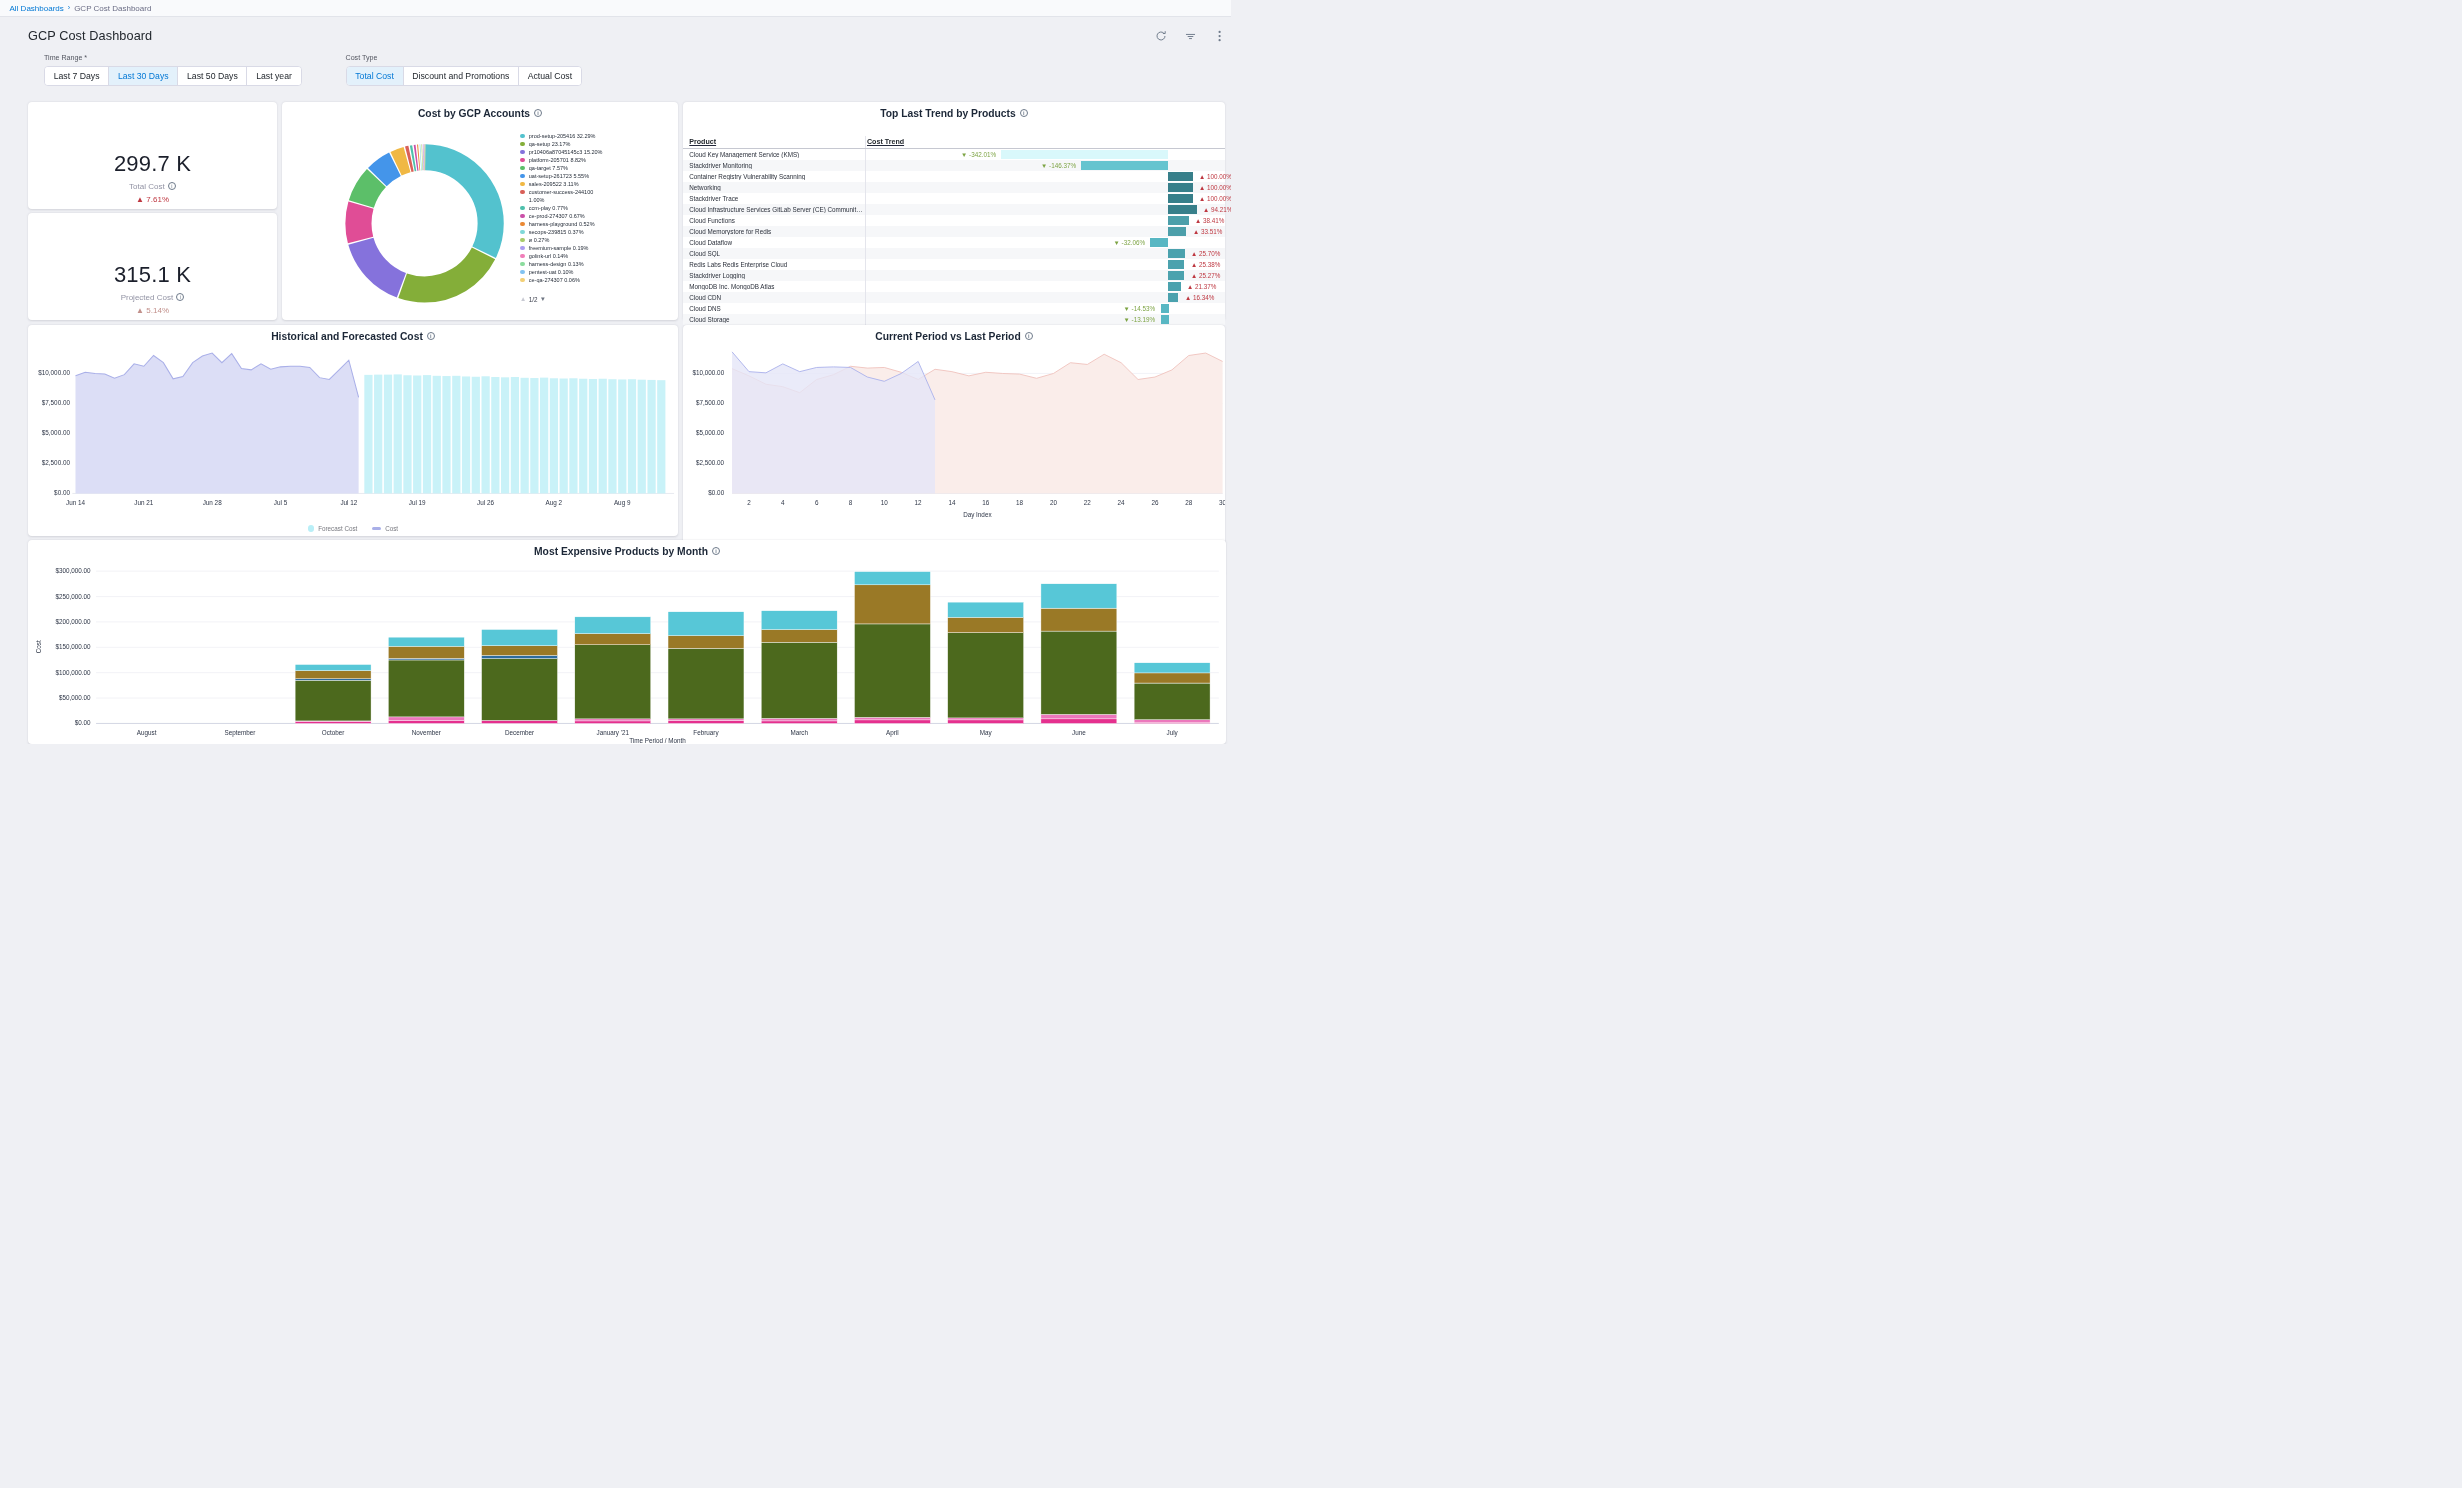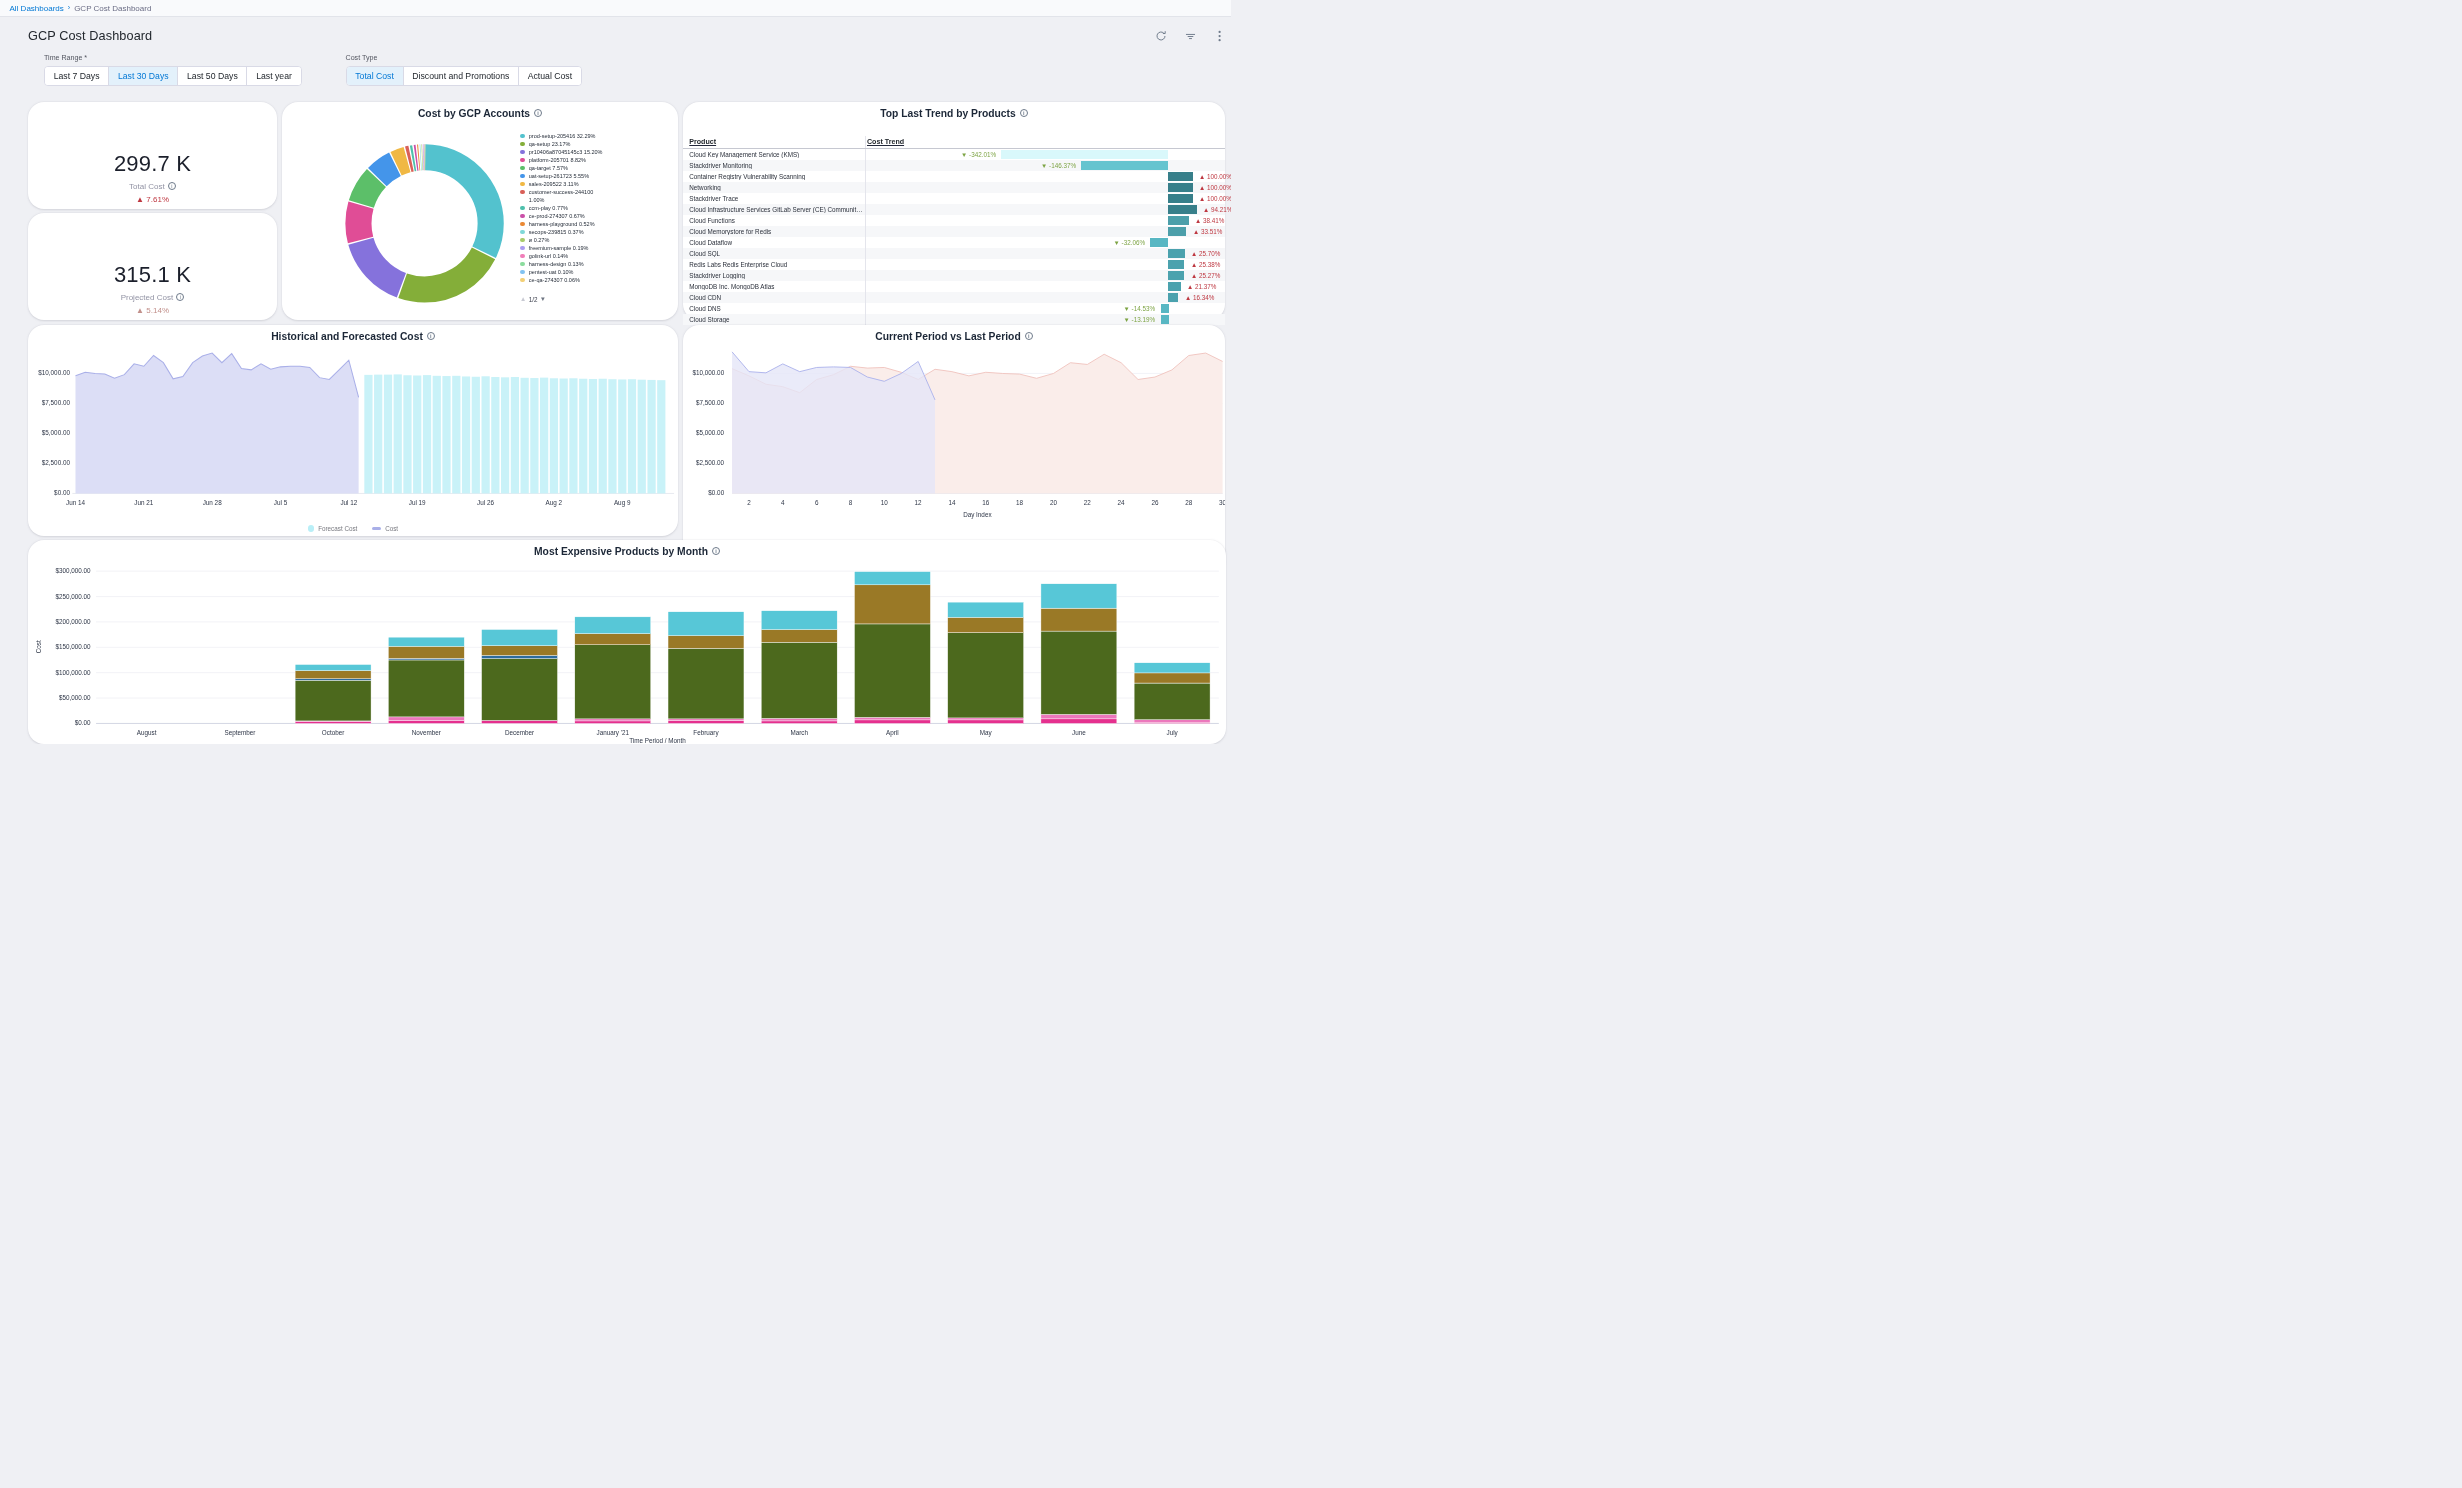--- a/index.html
+++ b/index.html
@@ -17,21 +17,21 @@
   .header-icons{display:flex;align-items:center;gap:17.4px;color:#6E7A8A;}
   .header-icons .hicon{width:12px;height:12px;display:inline-flex;align-items:center;justify-content:center;cursor:pointer;}
   
   .filters{position:absolute;left:28px;top:54px;display:flex;gap:44px;margin-left:16px;}
   .filter-label{font-size:7.1px;color:#52555F;margin-bottom:4px;}
   .btn-group{display:inline-flex;border:0.8px solid #D9DAE6;border-radius:4px;overflow:hidden;background:#fff;}
   .btn{font-size:8.7px;color:#22272D;background:#fff;padding:0 8.7px;height:18px;display:inline-flex;align-items:center;cursor:pointer;white-space:nowrap;}
   .btn + .btn{border-left:0.8px solid #D9DAE6;}
   .btn.selected{background:#E3F1FB;color:#0278D5;}
   
-  .card{position:absolute;background:#fff;border-radius:16px;box-shadow:0 0.8px 1.6px rgba(40,41,61,.06),0 0.8px 2.4px rgba(96,97,112,.12);}
+  .card{position:absolute;background:#fff;border-radius:4px;box-shadow:0 0.8px 1.6px rgba(40,41,61,.06),0 0.8px 2.4px rgba(96,97,112,.12);}
   #kpi-total{left:28px;top:102px;width:249px;height:107px;}
   #kpi-projected{left:28px;top:213px;width:249px;height:107px;}
   #donut-card{left:282px;top:102px;width:396px;height:218px;}
   #trend-card{left:683px;top:102px;width:542px;height:218px;}
   #hist-card{left:28px;top:325px;width:650px;height:211px;}
   #compare-card{left:683px;top:325px;width:542px;height:250px;padding-left:12px;}
   #stacked-card{left:28px;top:540px;width:1198px;height:204px;overflow:hidden;}
   .card-title{position:absolute;top:5.5px;left:0;width:100%;display:flex;align-items:center;justify-content:center;gap:4px;font-size:10.3px;font-weight:600;color:#1C2737;}
   .info-icon{width:8px;height:8px;border:0.8px solid #6E7A8A;border-radius:50%;color:#6E7A8A;font-size:5.5px;display:inline-flex;align-items:center;justify-content:center;font-style:normal;cursor:pointer;flex:0 0 auto;}
   

